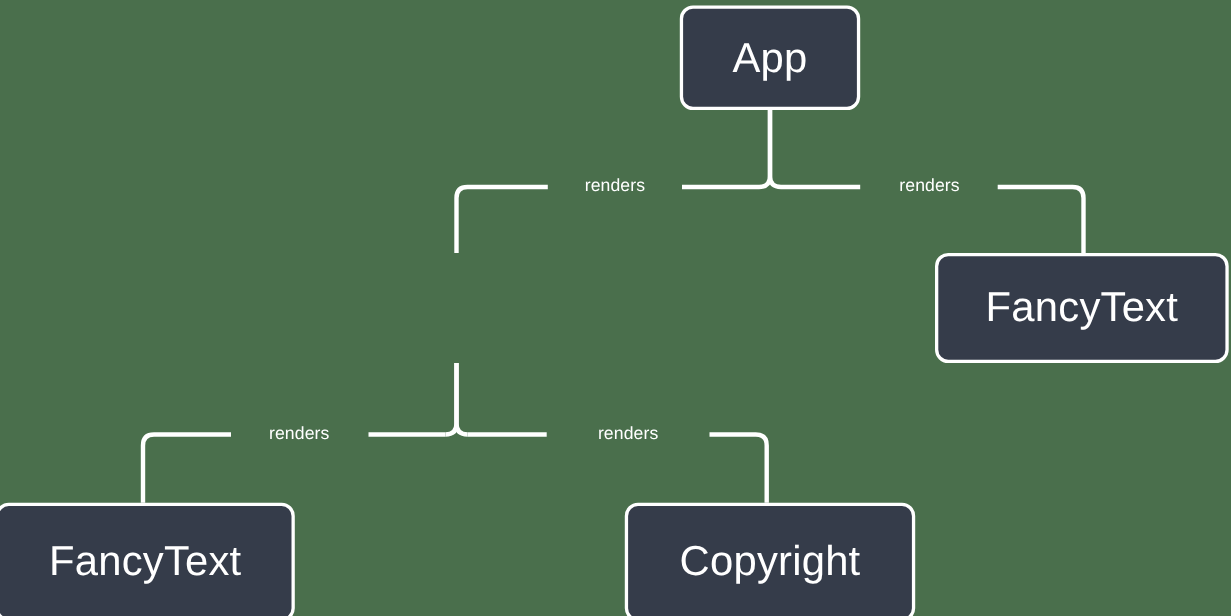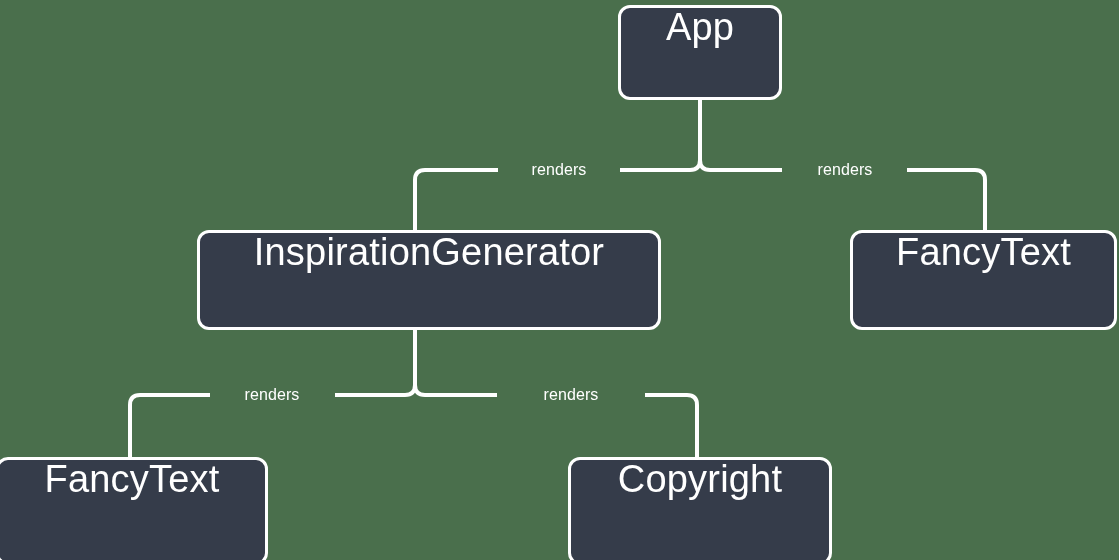--- a/index.html
+++ b/index.html
@@ -27,21 +27,21 @@
     height: 560px;
     pointer-events: none;
   }
   .node {
     position: absolute;
     box-sizing: border-box;
     background: #353c4a;
     border: 3px solid #ffffff;
     border-radius: 12px;
     display: flex;
-    align-items: flex-start;
+    align-items: center;
     justify-content: center;
     color: #ffffff;
     font-size: 38px;
     font-weight: 400;
     letter-spacing: 0.2px;
     line-height: 1;
     white-space: nowrap;
     z-index: 2;
   }
   .node-label {
@@ -91,23 +91,20 @@
 
       <path d="M425,395 L497,395"></path>
       <path d="M645,395 L687,395 Q697,395 697,405 L697,457"></path>
     </g>
   </svg>
 
   <div class="node" id="node-app">
     <span class="node-label">App</span>
   </div>
 
-  <div class="node" id="node-inspiration">
-    <span class="node-label">InspirationGenerator</span>
-  </div>
 
   <div class="node" id="node-fancytext-right">
     <span class="node-label">FancyText</span>
   </div>
 
   <div class="node" id="node-fancytext-left">
     <span class="node-label">FancyText</span>
   </div>
 
   <div class="node" id="node-copyright">

